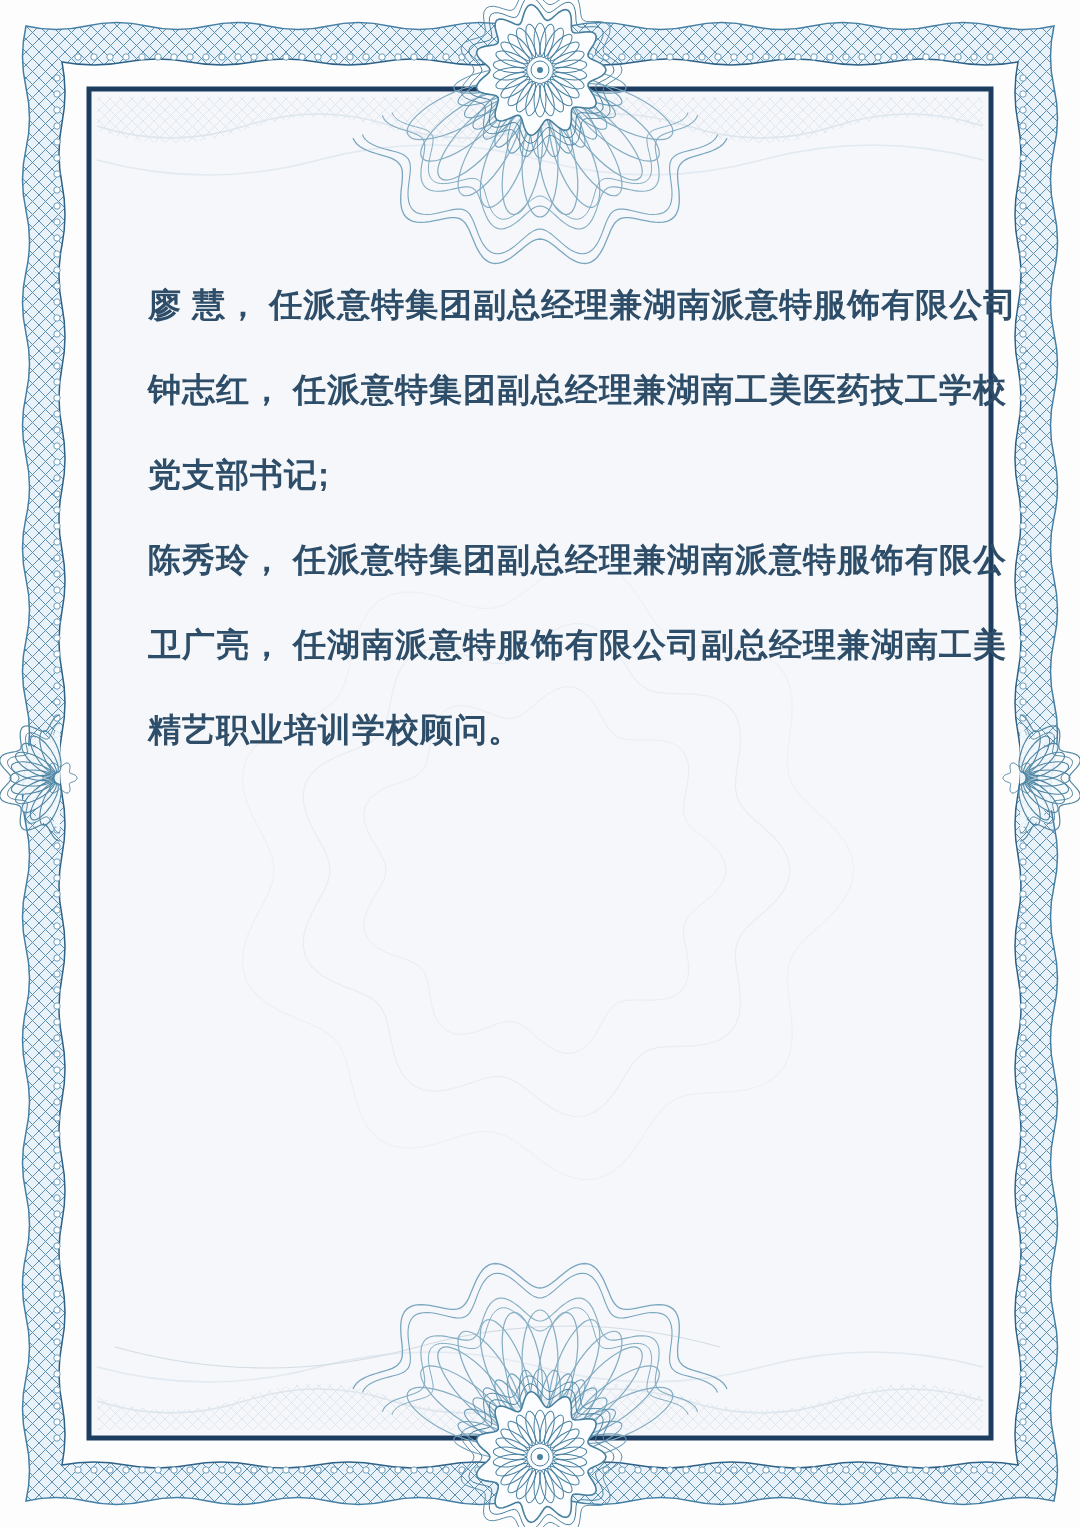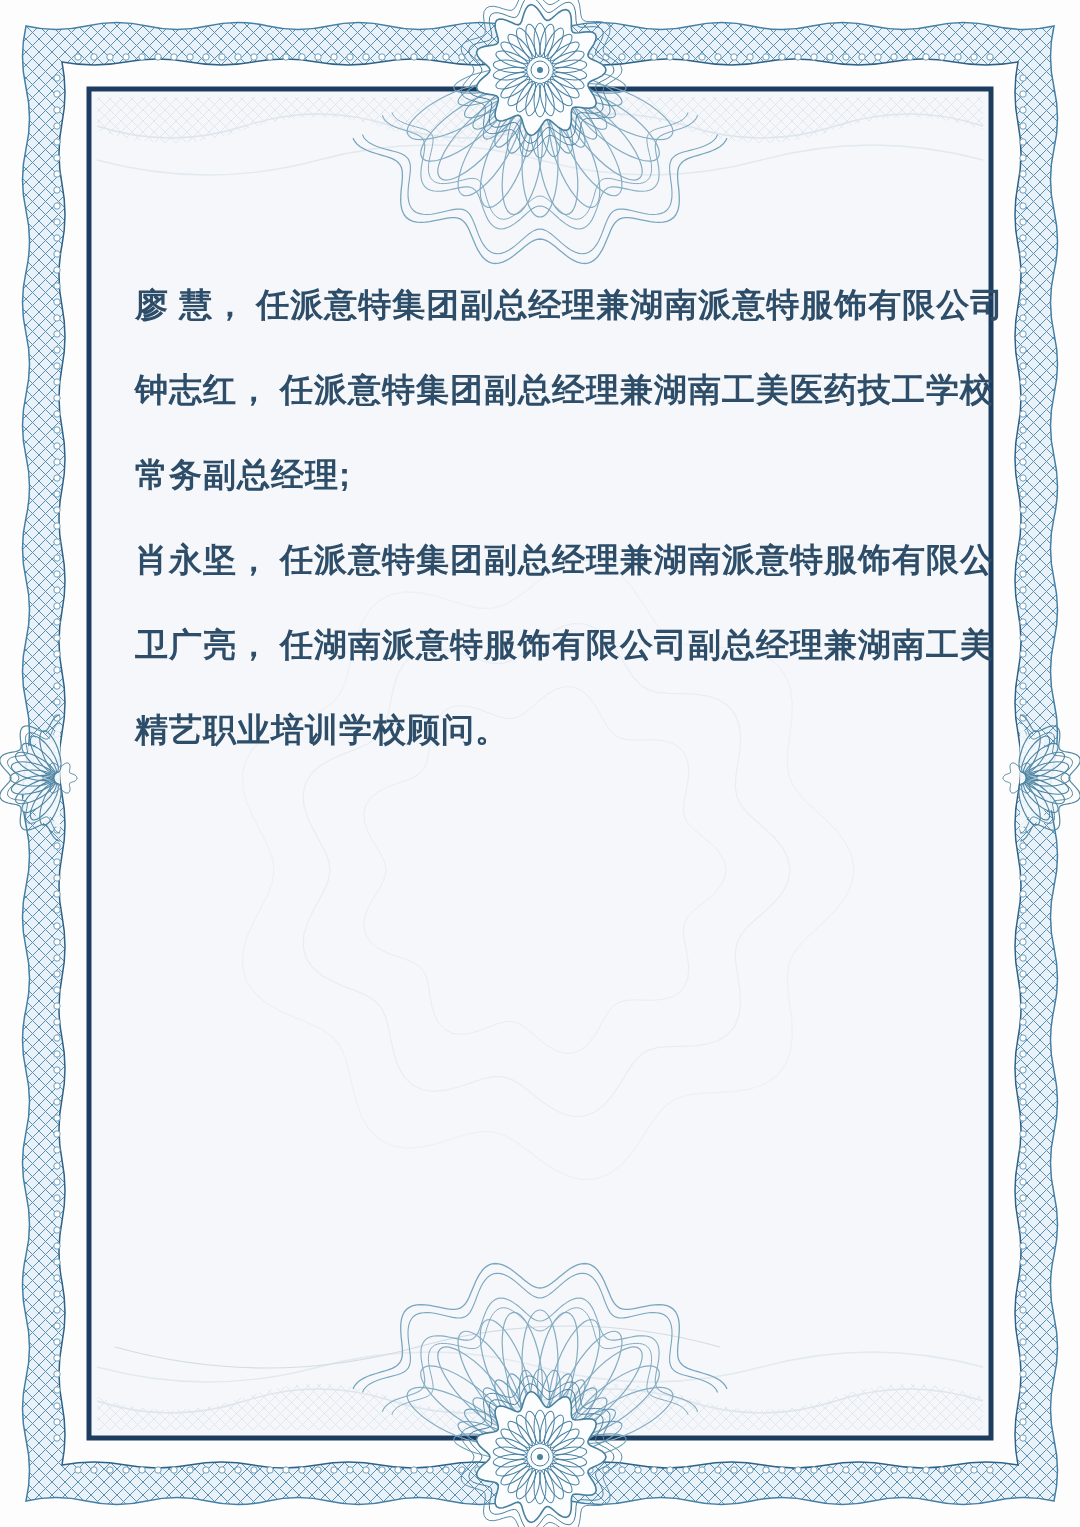--- a/index.html
+++ b/index.html
@@ -4,21 +4,21 @@
 <style>
   html,body{margin:0;padding:0;}
   body{width:1080px;height:1527px;background:#ffffff;}
   .page{
     position:relative;width:1080px;height:1527px;overflow:hidden;
     background:#fdfdfd;
     font-family:"Liberation Sans","DejaVu Sans",sans-serif;
   }
   #deco{position:absolute;left:0;top:0;width:1080px;height:1527px;}
   .text-layer{
-    position:absolute;left:135px;right:110px;top:262px;
+    position:absolute;left:148px;right:110px;top:262px;
     color:#2d4d68;
   }
   .line{
     height:85px;line-height:85px;font-size:33px;letter-spacing:1px;
     white-space:nowrap;font-weight:600;
   }
   .nm{font-weight:800;}
   .cm{font-weight:800;}
   .cm:not(:empty){margin-right:9px;}
 </style>
@@ -428,18 +428,18 @@
       <rect x="89" y="89" width="902" height="1349" fill="none" stroke="#1c3c60" stroke-width="5"></rect>
       <use href="#mf" transform="translate(540,70)"></use>
       <use href="#mf" transform="translate(540,1457) scale(1,-1)"></use>
       <use href="#sr" transform="translate(60,778)"></use>
       <use href="#sr" transform="translate(1020,778) scale(-1,1)"></use>
     </svg>
 
   <div class="text-layer">
     <div class="line"><span class="nm">廖 慧</span><span class="cm">，</span><span class="tx">任派意特集团副总经理兼湖南派意特服饰有限公司</span></div>
     <div class="line"><span class="nm">钟志红</span><span class="cm">，</span><span class="tx">任派意特集团副总经理兼湖南工美医药技工学校</span></div>
-    <div class="line"><span class="nm"></span><span class="cm"></span><span class="tx">常务副总经理;</span></div>
-    <div class="line"><span class="nm">肖永坚</span><span class="cm">，</span><span class="tx">任派意特集团副总经理兼湖南派意特服饰有限公</span></div>
+    <div class="line"><span class="nm"></span><span class="cm"></span><span class="tx">党支部书记;</span></div>
+    <div class="line"><span class="nm">陈秀玲</span><span class="cm">，</span><span class="tx">任派意特集团副总经理兼湖南派意特服饰有限公</span></div>
     <div class="line"><span class="nm">卫广亮</span><span class="cm">，</span><span class="tx">任湖南派意特服饰有限公司副总经理兼湖南工美</span></div>
     <div class="line"><span class="nm"></span><span class="cm"></span><span class="tx">精艺职业培训学校顾问。</span></div>
   </div>
 </div>
 
 </body></html>

